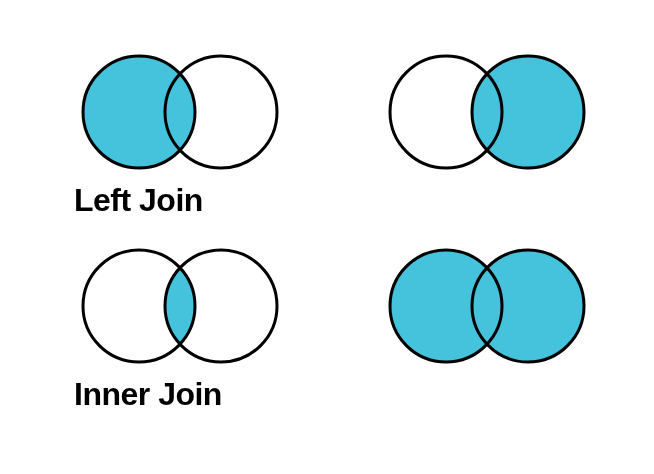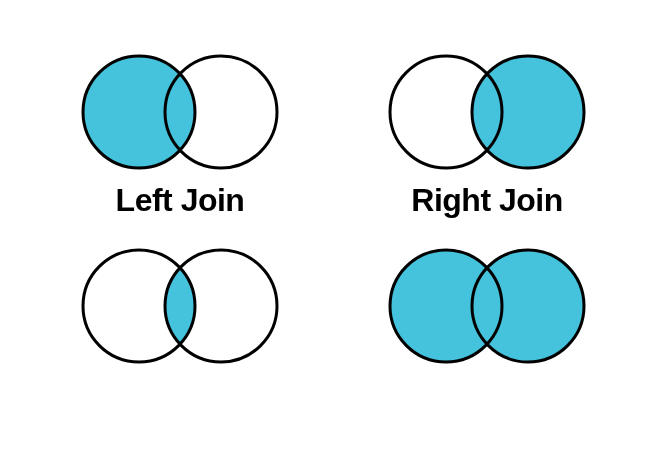--- a/index.html
+++ b/index.html
@@ -10,21 +10,21 @@
     width: 654px;
     height: 474px;
     background: #ffffff;
     overflow: hidden;
     position: relative;
     font-family: "Liberation Sans", sans-serif;
   }
   .cell {
     position: absolute;
     width: 212px;
-    text-align: center;
+    text-align: left;
   }
   .cell-0 { left: 74px;  top: 53px;  }
   .cell-1 { left: 381px; top: 53px;  }
   .cell-2 { left: 74px;  top: 247px; }
   .cell-3 { left: 381px; top: 247px; }
   .venn {
     display: block;
     margin: 0 auto;
     width: 200px;
     height: 118px;
@@ -49,34 +49,34 @@
   </svg>
   <div class="join-label">Left Join</div>
 </div>
 
 <div class="cell cell-1">
   <svg class="venn" viewBox="0 0 200 118">
     <circle cx="141" cy="59" r="56" fill="#45C2DC"></circle>
     <circle cx="59" cy="59" r="56" fill="none" stroke-width="3" stroke="#000000"></circle>
     <circle cx="141" cy="59" r="56" fill="none" stroke-width="3" stroke="#000000"></circle>
   </svg>
-  <div class="join-label">Right Join</div>
 </div>
 
 <div class="cell cell-2">
   <svg class="venn" viewBox="0 0 200 118">
     <defs>
       <clipPath id="clip-inner-left">
         <circle cx="59" cy="59" r="56"></circle>
       </clipPath>
     </defs>
     <circle cx="141" cy="59" r="56" clip-path="url(#clip-inner-left)" fill="#45C2DC"></circle>
     <circle cx="59" cy="59" r="56" fill="none" stroke-width="3" stroke="#000000"></circle>
     <circle cx="141" cy="59" r="56" fill="none" stroke-width="3" stroke="#000000"></circle>
   </svg>
+  <div class="join-label">Inner Join</div>
 </div>
 
 <div class="cell cell-3">
   <svg class="venn" viewBox="0 0 200 118">
     <circle cx="59" cy="59" r="56" fill="#45C2DC"></circle>
     <circle cx="141" cy="59" r="56" fill="#45C2DC"></circle>
     <circle cx="59" cy="59" r="56" fill="none" stroke-width="3" stroke="#000000"></circle>
     <circle cx="141" cy="59" r="56" fill="none" stroke-width="3" stroke="#000000"></circle>
   </svg>
 </div>

